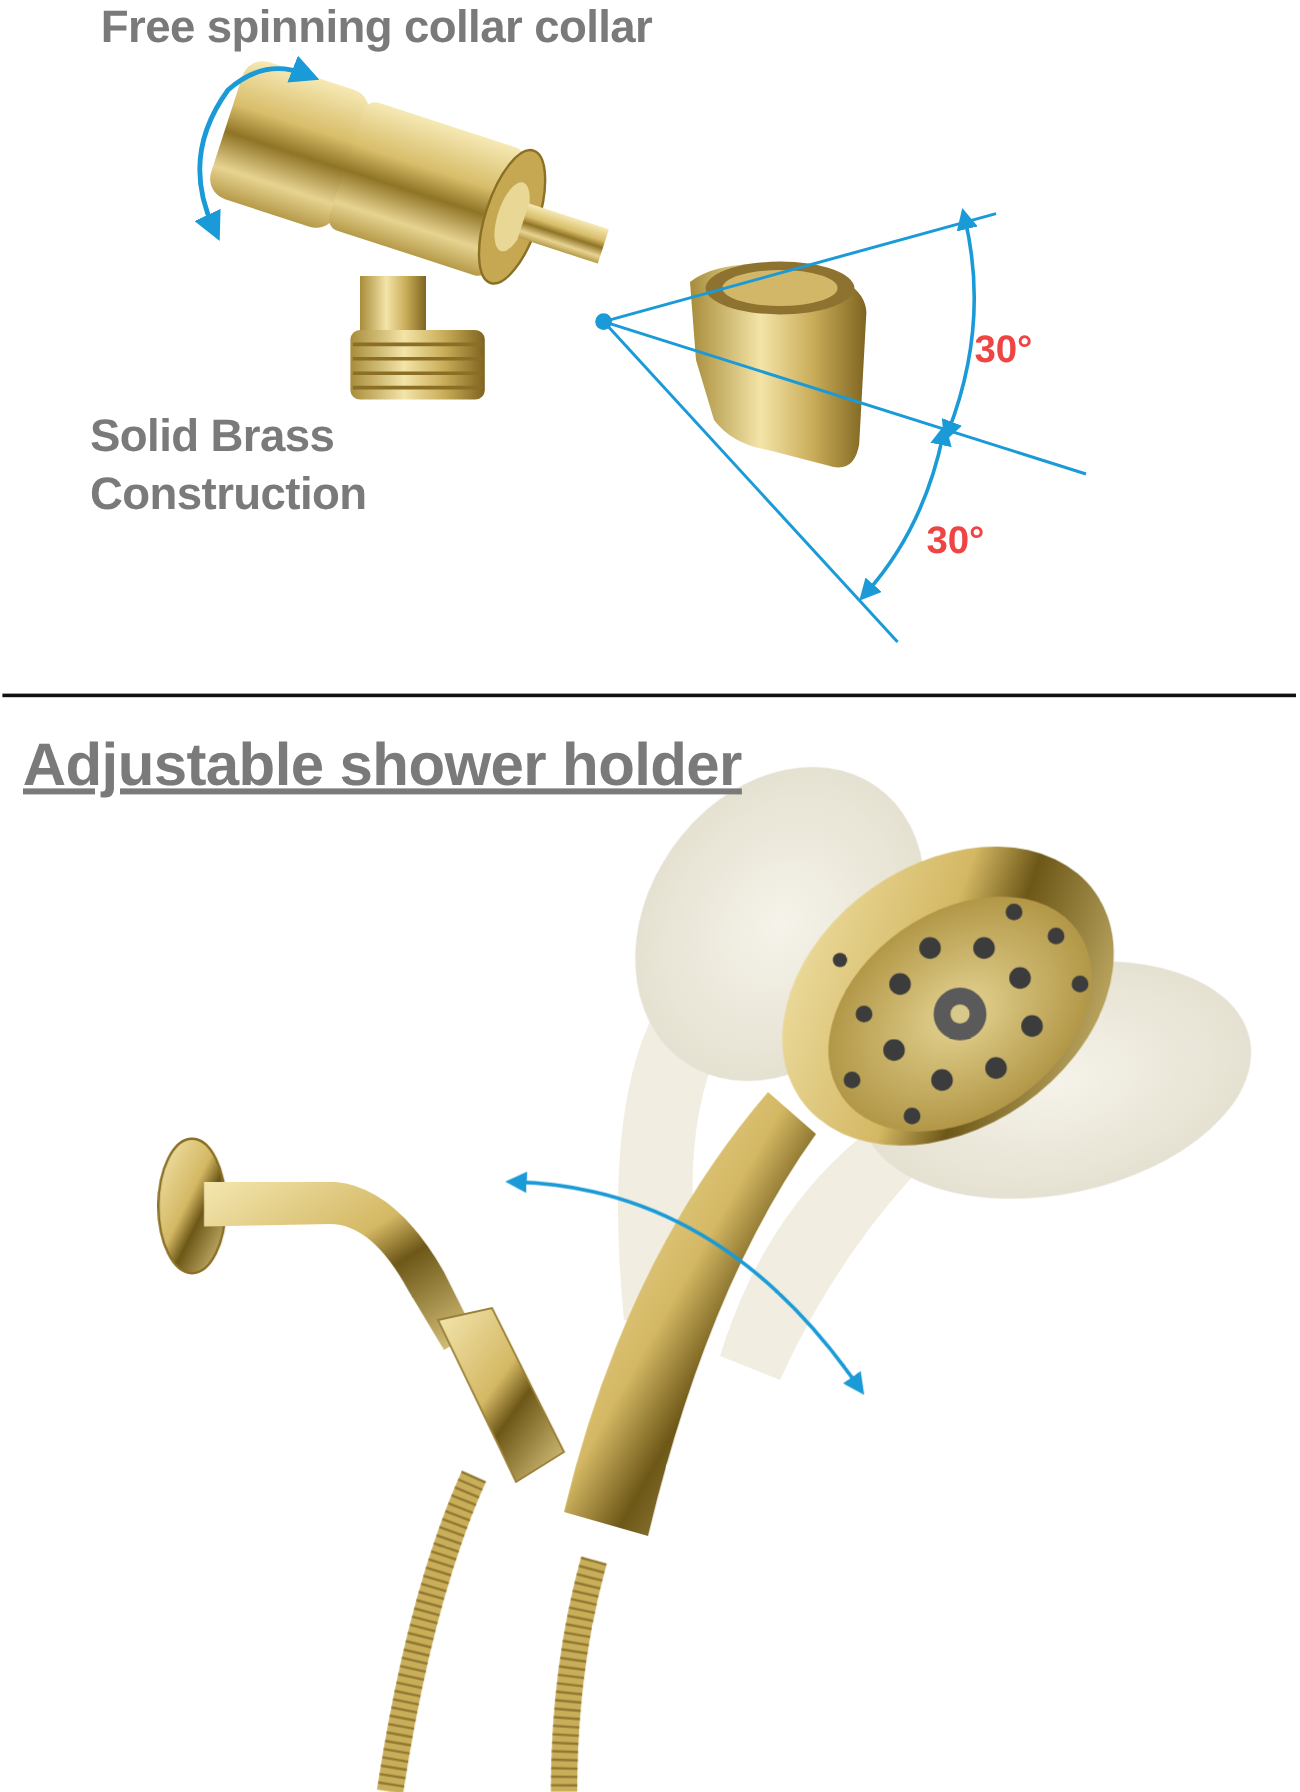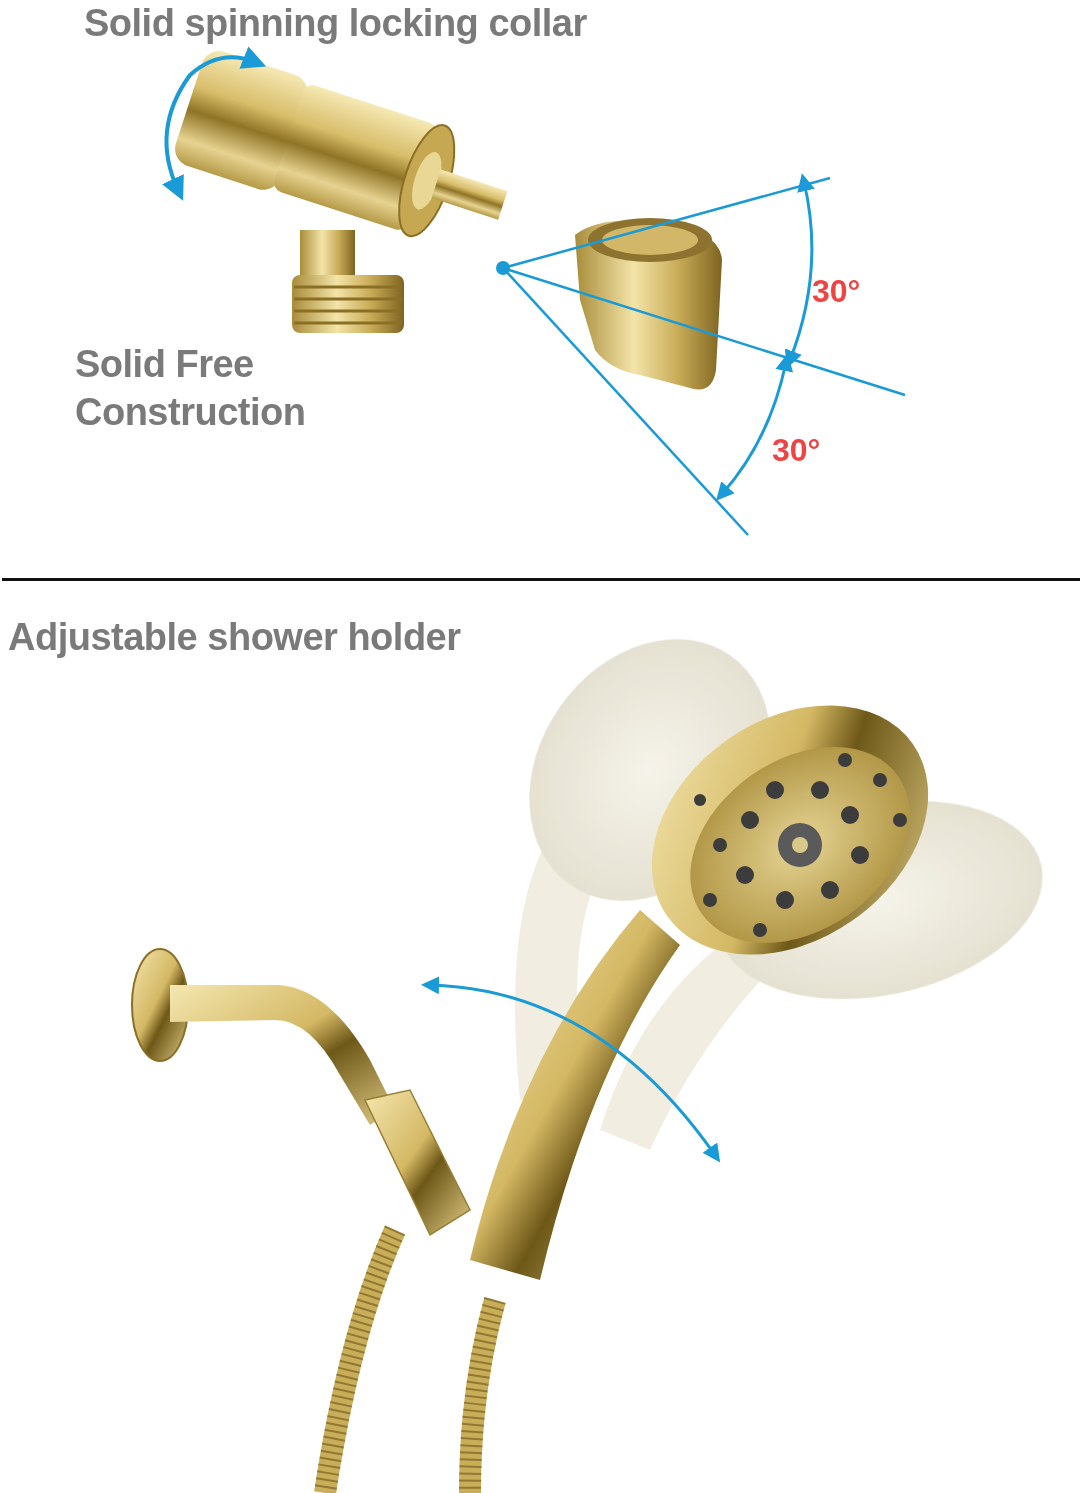--- a/index.html
+++ b/index.html
@@ -2,21 +2,21 @@
 <html><head>
   <meta charset="utf-8">
   <style>
     html, body { margin: 0; padding: 0; background: #ffffff; }
     body { width: 1083px; height: 1493px; position: relative; overflow: hidden;
            font-family: "Liberation Sans", "DejaVu Sans", sans-serif; }
     .caption { position: absolute; color: #7a7a7a; font-weight: bold; letter-spacing: -0.5px;
                font-family: "Liberation Sans", "DejaVu Sans", sans-serif; }
     #cap-collar { left: 84px; top: 0px; font-size: 38px; line-height: 46px; }
     #cap-brass { left: 75px; top: 340px; font-size: 38px; line-height: 48px; }
-    #cap-holder { left: 8px; top: 614px; font-size: 38px; line-height: 46px; }
+    #cap-holder { left: 19px; top: 614px; font-size: 50px; line-height: 46px; text-decoration: underline; }
     .angle { position: absolute; color: #ef4444; font-size: 32px; font-weight: bold; }
     #angle-top { left: 812px; top: 273px; }
     #angle-bot { left: 772px; top: 432px; }
     .divider { position: absolute; left: 2px; top: 578px; width: 1078px; height: 3px; background: #111; }
     svg.layer { position: absolute; left: 0; top: 0; }
   </style>
 </head>
 <body>
 
 <svg class="layer" width="1083" height="580" viewBox="0 0 1083 580">
@@ -65,23 +65,23 @@
   <path d="M178,190 Q150,130 190,75 Q220,48 255,62" fill="none" stroke="#1a9ad6" stroke-width="4" marker-start="url(#arrowBlue)" marker-end="url(#arrowBlue)"></path>
 
   <circle cx="503" cy="268" r="7" fill="#1a9ad6"></circle>
   <line x1="503" y1="268" x2="830" y2="178" stroke="#1a9ad6" stroke-width="2.5"></line>
   <line x1="503" y1="268" x2="905" y2="395" stroke="#1a9ad6" stroke-width="2.5"></line>
   <line x1="503" y1="268" x2="748" y2="535" stroke="#1a9ad6" stroke-width="2.5"></line>
   <path d="M804,182 Q825,270 790,360" fill="none" stroke="#1a9ad6" stroke-width="3" marker-start="url(#arrowBlue)" marker-end="url(#arrowBlue)"></path>
   <path d="M786,362 Q770,440 722,494" fill="none" stroke="#1a9ad6" stroke-width="3" marker-start="url(#arrowBlue)" marker-end="url(#arrowBlue)"></path>
 </svg>
 
-<div class="caption" id="cap-collar">Solid spinning locking collar</div>
+<div class="caption" id="cap-collar">Free spinning collar collar</div>
 <div class="caption" id="cap-brass">
-  <span style="display:inline-block;width:250px;">Solid Free Construction</span>
+  <span style="display:inline-block;width:250px;">Solid Brass Construction</span>
 </div>
 <div class="angle" id="angle-top">30°</div>
 <div class="angle" id="angle-bot">30°</div>
 
 <div class="divider"></div>
 
 <svg class="layer" width="1083" height="1493" viewBox="0 0 1083 1493" style="pointer-events:none">
   <defs>
     <linearGradient id="brassD" x1="0" y1="0" x2="1" y2="1">
       <stop offset="0" stop-color="#f4e7b0"></stop>

